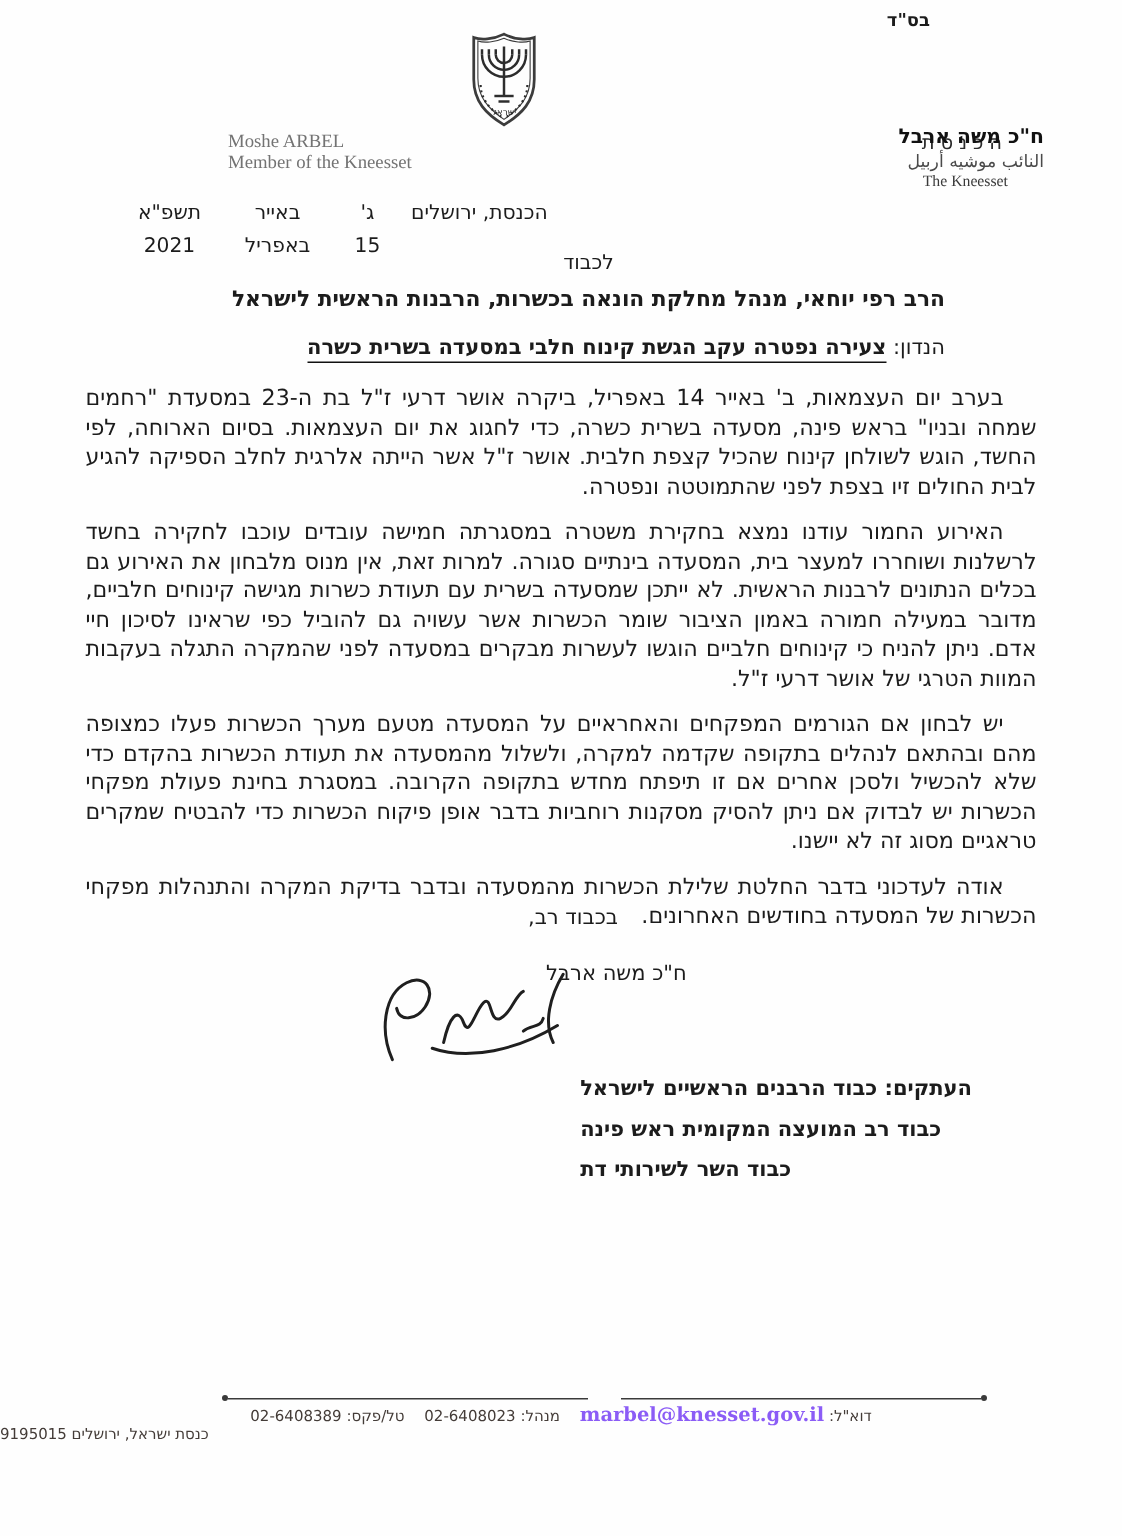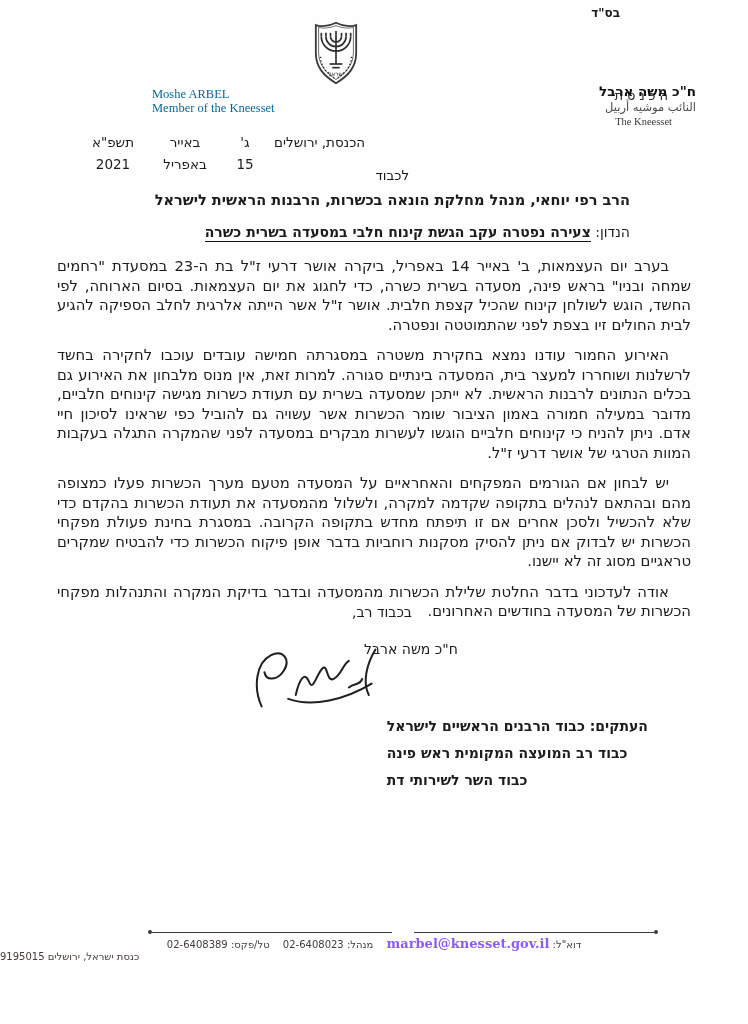--- a/index.html
+++ b/index.html
@@ -12,21 +12,21 @@
     font-family:"DejaVu Sans",sans-serif;
     color:#1c1c1c;
   }
   
   .bsd{position:absolute;top:6px;right:128px;font-size:12px;font-weight:bold;}
   .emblem-wrap{position:absolute;top:20px;left:0;width:672px;text-align:right;}
   .emblem-wrap svg{display:block;margin:0 auto;}
   .emblem-he{font-size:13px;letter-spacing:4px;color:#2b2b2b;margin-top:2px;}
   .emblem-en{font-size:10.5px;font-family:"Liberation Serif","DejaVu Serif",serif;color:#3a3a3a;margin-top:13px;}
   .hdr-left{position:absolute;top:87px;left:152px;font-family:"Liberation Serif","DejaVu Serif",serif;
-            font-size:12.5px;line-height:14px;color:#0369a1;}
+            font-size:12.5px;line-height:14px;color:#737373;}
   .hdr-right{position:absolute;top:83px;right:52px;text-align:right;direction:rtl;}
   .hdr-right .he{font-size:13.5px;font-weight:bold;color:#111;}
   .hdr-right .ar{font-size:11.5px;color:#4a4a4a;margin-top:1px;}
   
   .dateline{position:absolute;top:131px;left:84px;direction:rtl;
             display:grid;grid-template-columns:auto 34px 62px 58px;column-gap:12px;
             font-size:13.5px;line-height:22px;}
   .dateline .c{text-align:center;}
   .dateline .place{text-align:right;}
   

